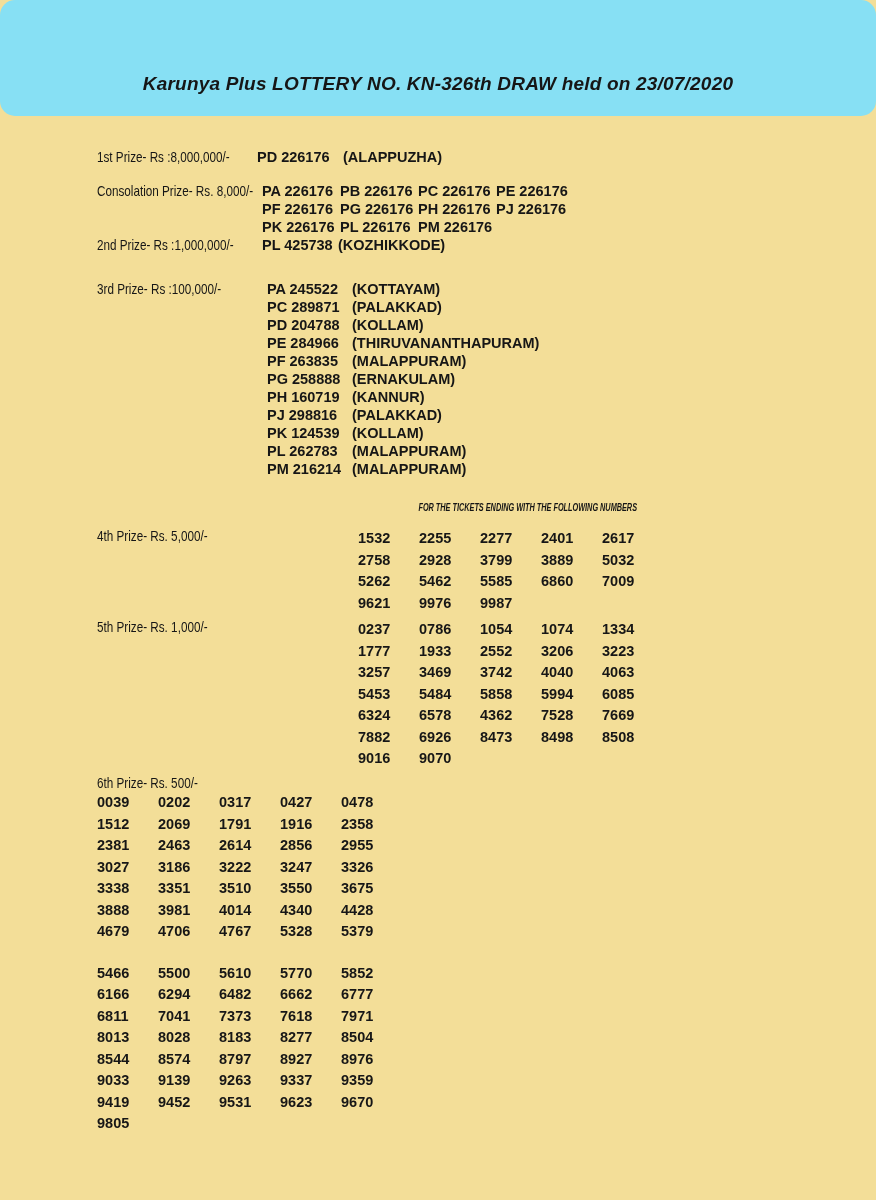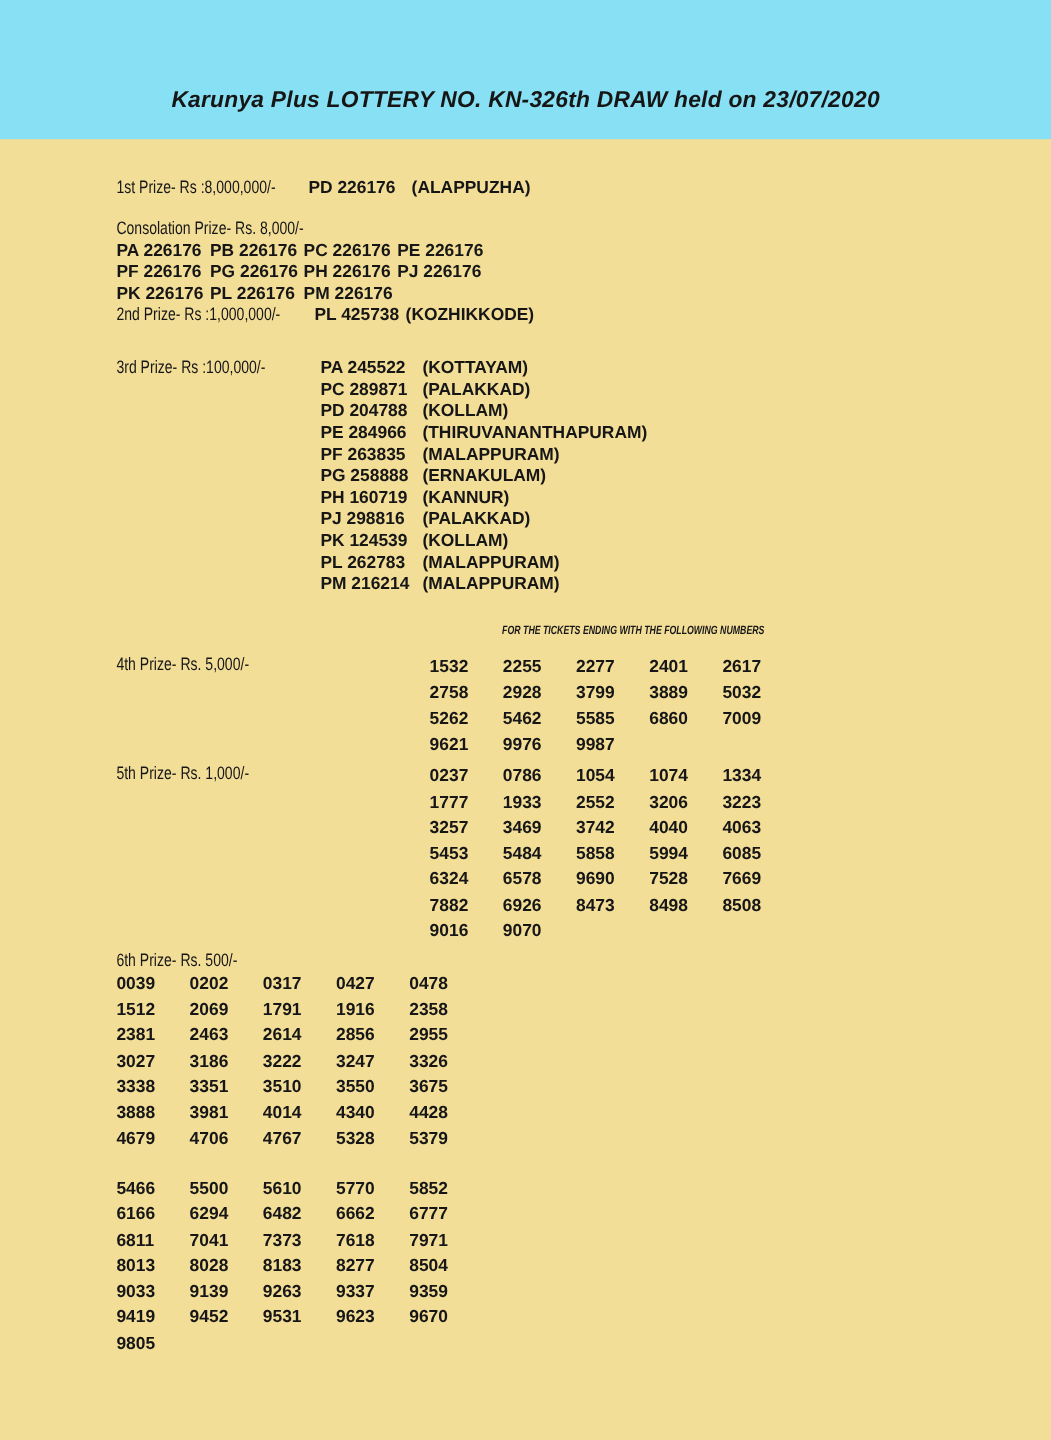--- a/index.html
+++ b/index.html
@@ -12,20 +12,21 @@
   }
   .page { width: 876px; height: 1200px; position: relative; }
 
   
   .header {
     height: 116px;
     background: #87E0F4;
     display: flex;
     justify-content: center;
     align-items: flex-end;
+    border-radius: 15px;
   }
   .title {
     font-size: 19px;
     font-weight: bold;
     font-style: italic;
     padding-bottom: 21px;
     white-space: nowrap;
     letter-spacing: 0.2px;
   }
 
@@ -54,21 +55,21 @@
   .w1 { width: 160px; }
   .w2 { width: 165px; }
   .w3 { width: 165px; }
   .w4 { width: 170px; }
   .w5 { width: 261px; }
   .tcol1 { display: inline-block; width: 86px; }
   .tcol2 { display: inline-block; width: 76px; }
 
   .ticket, .loc, .cell { font-weight: bold; font-size: 14.5px; }
 
-  .consolation { margin-top: 16px; flex-direction: column; }
+  .consolation { margin-top: 16px; }
   .cgrid .crow { line-height: 18px; height: 18px; }
   .cgrid .cell { display: inline-block; width: 78px; }
 
   .third { margin-top: 26px; }
   .tgrid .trow { line-height: 18px; height: 18px; }
   .tgrid .ticket { display: inline-block; width: 85px; }
 
   .note {
     margin-top: 22px;
     width: 580px;
@@ -155,21 +156,21 @@
           </div>
         </div>
         <div class="esec fifth">
           <span class="plabel w5"><span class="narrow">5th Prize- Rs. 1,000/-</span></span>
           <div>
             <div class="egrid">
               <div class="erow"><span class="cell">0237</span><span class="cell">0786</span><span class="cell">1054</span><span class="cell">1074</span><span class="cell">1334</span></div>
               <div class="erow"><span class="cell">1777</span><span class="cell">1933</span><span class="cell">2552</span><span class="cell">3206</span><span class="cell">3223</span></div>
               <div class="erow"><span class="cell">3257</span><span class="cell">3469</span><span class="cell">3742</span><span class="cell">4040</span><span class="cell">4063</span></div>
               <div class="erow"><span class="cell">5453</span><span class="cell">5484</span><span class="cell">5858</span><span class="cell">5994</span><span class="cell">6085</span></div>
-              <div class="erow"><span class="cell">6324</span><span class="cell">6578</span><span class="cell">9690</span><span class="cell">7528</span><span class="cell">7669</span></div>
+              <div class="erow"><span class="cell">6324</span><span class="cell">6578</span><span class="cell">4362</span><span class="cell">7528</span><span class="cell">7669</span></div>
               <div class="erow"><span class="cell">7882</span><span class="cell">6926</span><span class="cell">8473</span><span class="cell">8498</span><span class="cell">8508</span></div>
               <div class="erow"><span class="cell">9016</span><span class="cell">9070</span></div>
             </div>
           </div>
         </div>
         <div class="esec sixth">
           <span class="plabel w5"><span class="narrow">6th Prize- Rs. 500/-</span></span>
           <div>
             <div class="egrid">
               <div class="erow"><span class="cell">0039</span><span class="cell">0202</span><span class="cell">0317</span><span class="cell">0427</span><span class="cell">0478</span></div>
@@ -178,20 +179,21 @@
               <div class="erow"><span class="cell">3027</span><span class="cell">3186</span><span class="cell">3222</span><span class="cell">3247</span><span class="cell">3326</span></div>
               <div class="erow"><span class="cell">3338</span><span class="cell">3351</span><span class="cell">3510</span><span class="cell">3550</span><span class="cell">3675</span></div>
               <div class="erow"><span class="cell">3888</span><span class="cell">3981</span><span class="cell">4014</span><span class="cell">4340</span><span class="cell">4428</span></div>
               <div class="erow"><span class="cell">4679</span><span class="cell">4706</span><span class="cell">4767</span><span class="cell">5328</span><span class="cell">5379</span></div>
             </div>
             <div class="egrid gap">
               <div class="erow"><span class="cell">5466</span><span class="cell">5500</span><span class="cell">5610</span><span class="cell">5770</span><span class="cell">5852</span></div>
               <div class="erow"><span class="cell">6166</span><span class="cell">6294</span><span class="cell">6482</span><span class="cell">6662</span><span class="cell">6777</span></div>
               <div class="erow"><span class="cell">6811</span><span class="cell">7041</span><span class="cell">7373</span><span class="cell">7618</span><span class="cell">7971</span></div>
               <div class="erow"><span class="cell">8013</span><span class="cell">8028</span><span class="cell">8183</span><span class="cell">8277</span><span class="cell">8504</span></div>
+              <div class="erow"><span class="cell">8544</span><span class="cell">8574</span><span class="cell">8797</span><span class="cell">8927</span><span class="cell">8976</span></div>
               <div class="erow"><span class="cell">9033</span><span class="cell">9139</span><span class="cell">9263</span><span class="cell">9337</span><span class="cell">9359</span></div>
               <div class="erow"><span class="cell">9419</span><span class="cell">9452</span><span class="cell">9531</span><span class="cell">9623</span><span class="cell">9670</span></div>
               <div class="erow"><span class="cell">9805</span></div>
             </div>
           </div>
         </div>
       </div>
 
   </div>
 </div>

